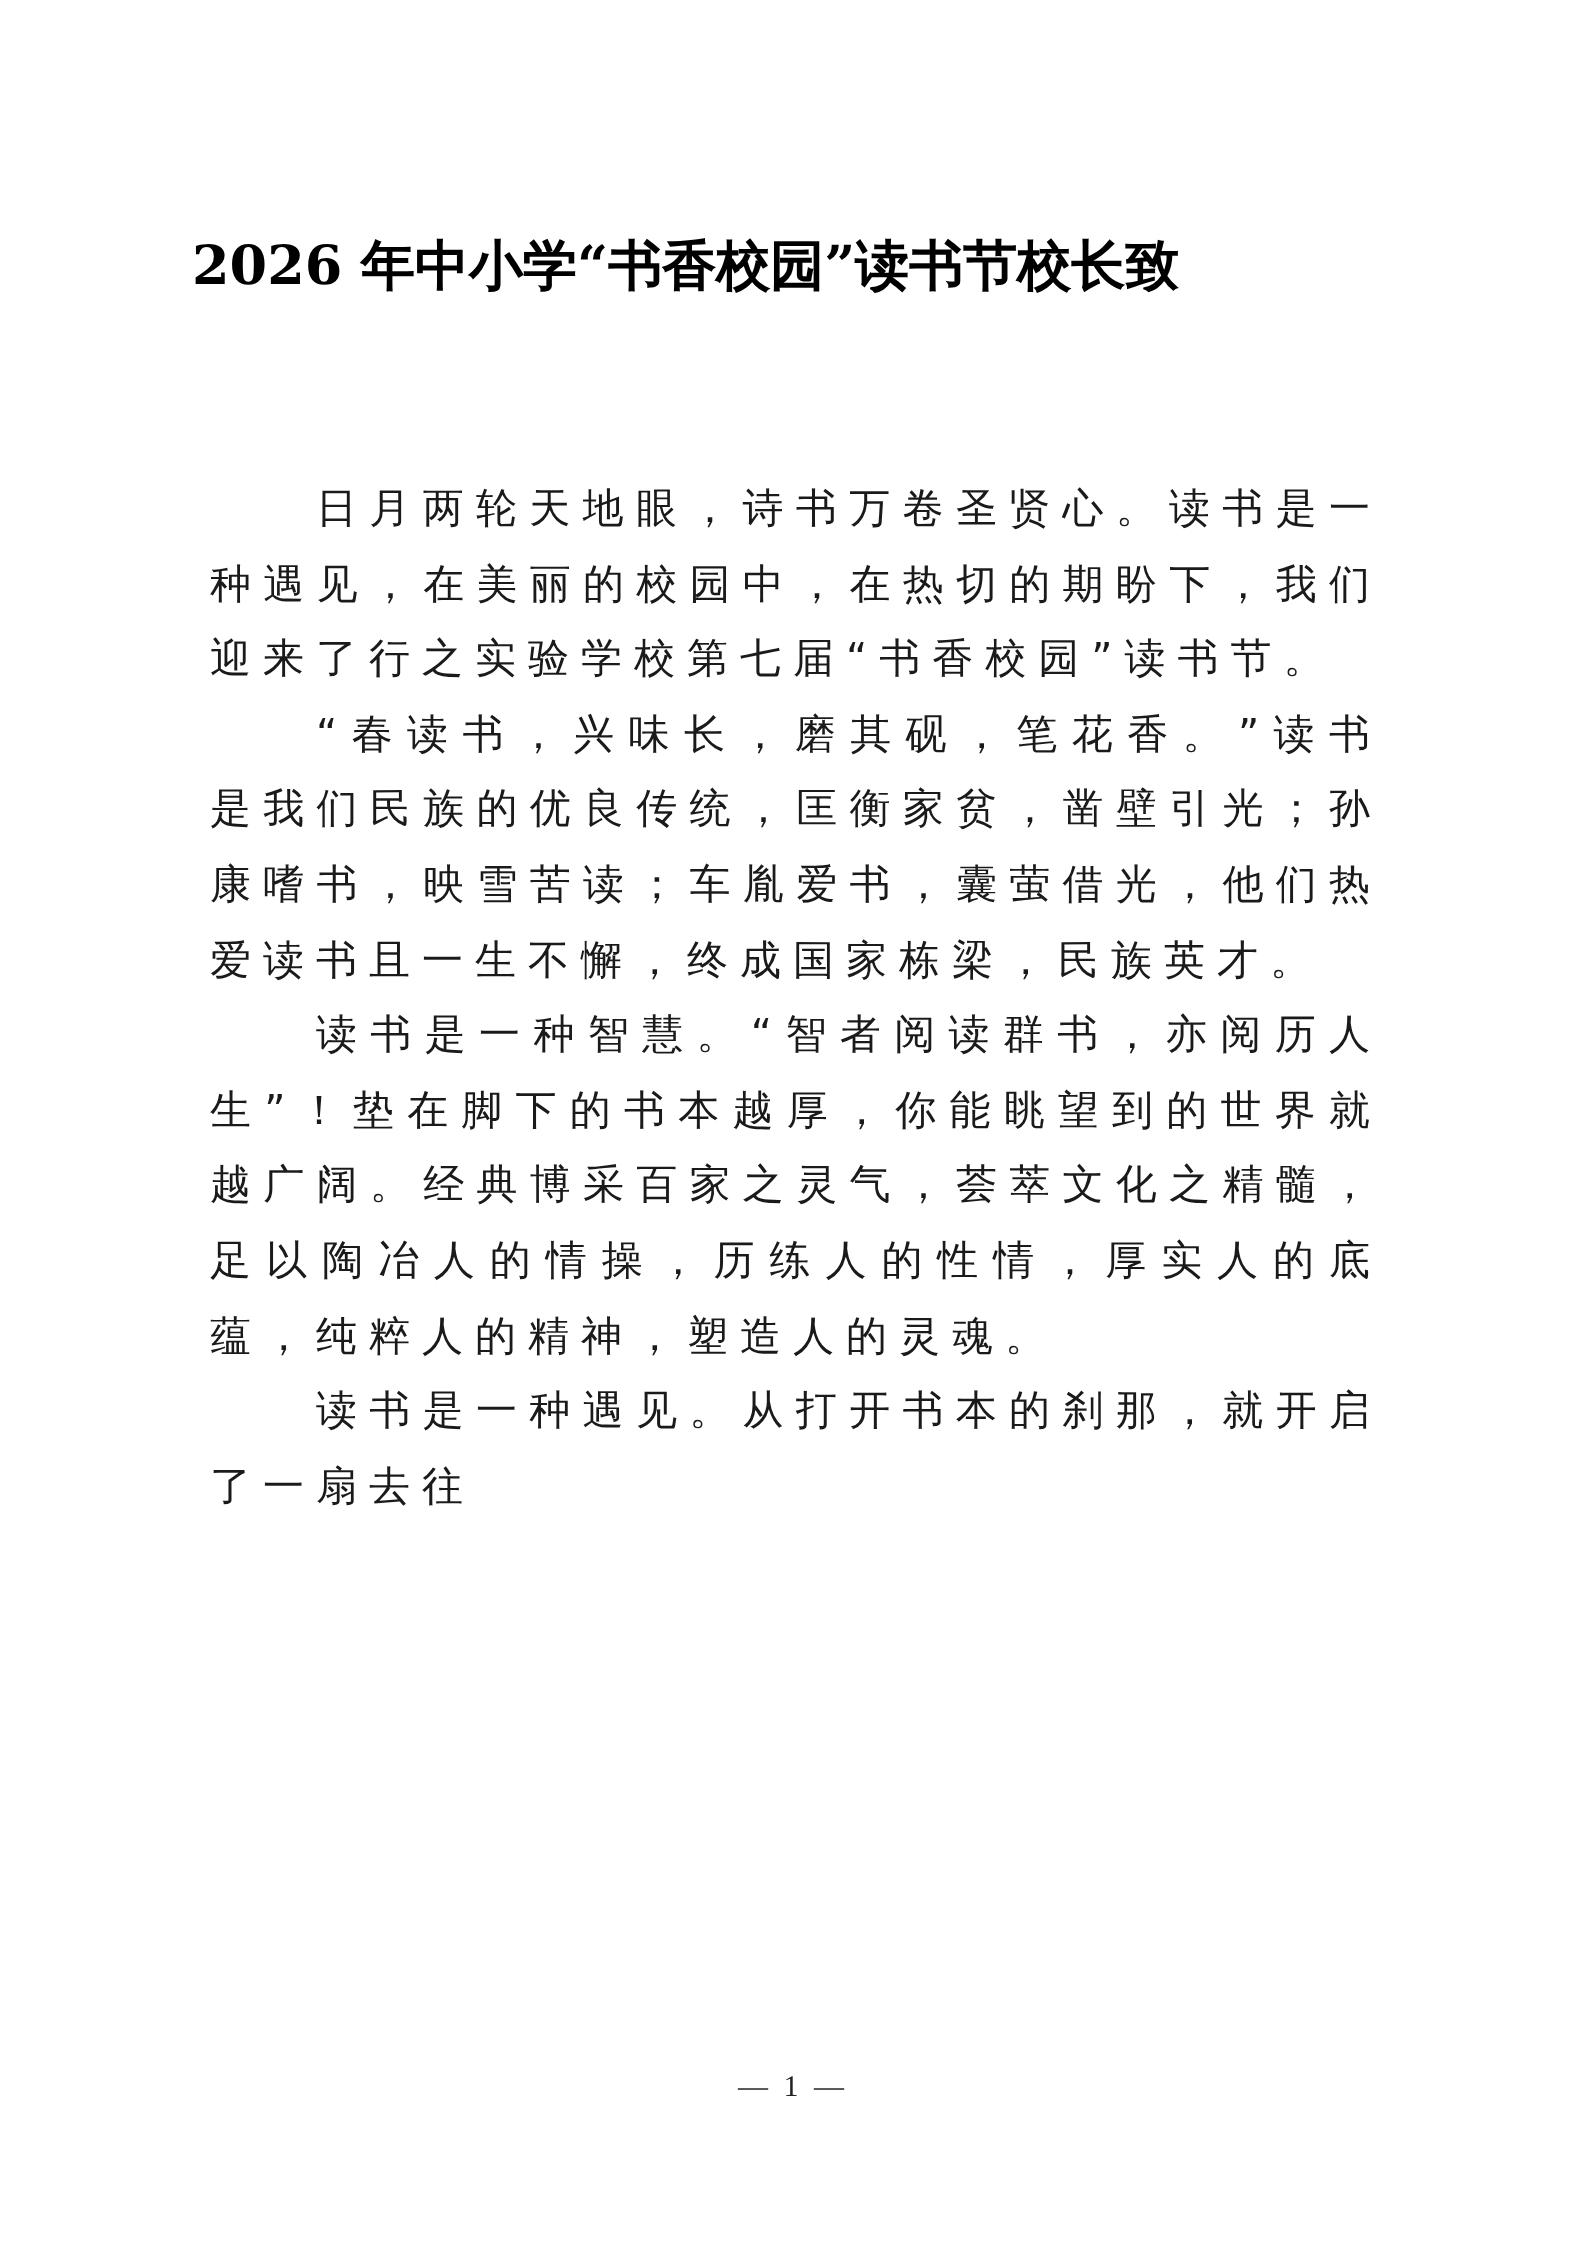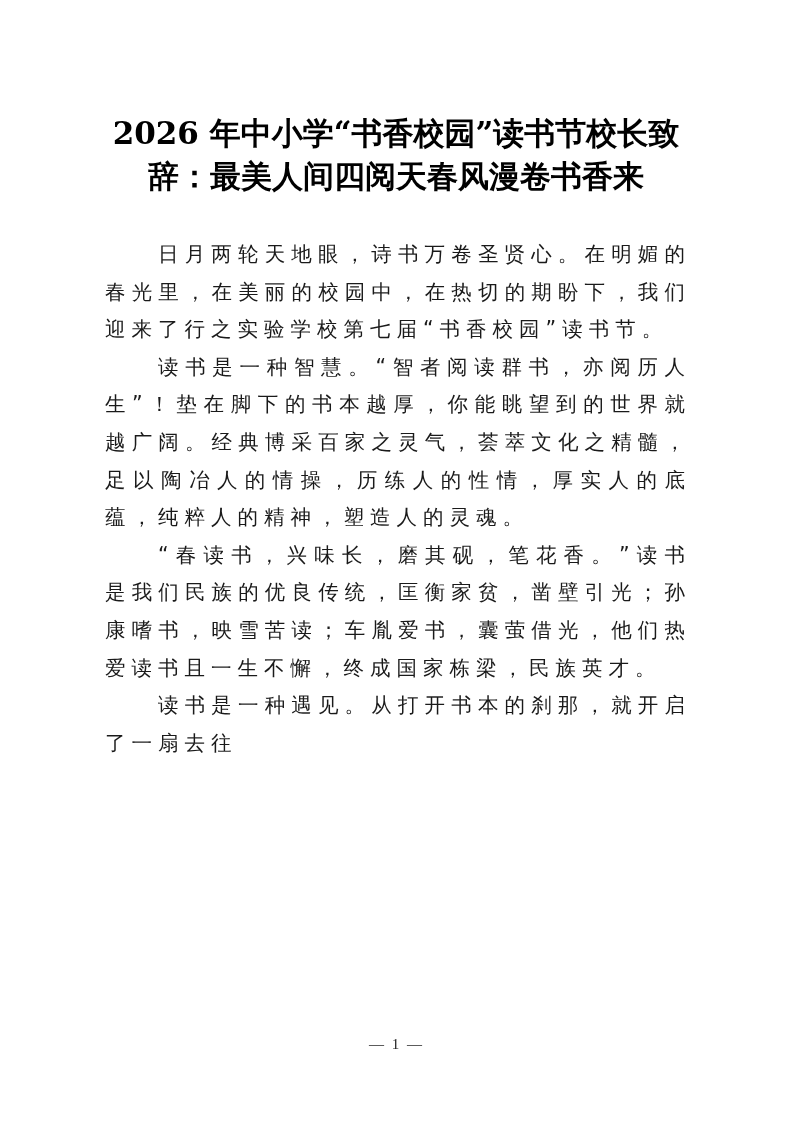--- a/index.html
+++ b/index.html
@@ -19,24 +19,23 @@
       left: 0; top: 0;
       width: 793px;
       height: 1122px;
       background: #ffffff;
     }
     .title {
       position: absolute;
       left: 96px;
       top: 112px;
       width: 600px;
-      text-align: center;
       font-family: "DejaVu Serif", "Liberation Serif", serif;
       font-weight: bold;
-      font-size: 31px;
+      font-size: 27px;
       line-height: 43px;
       letter-spacing: 0px;
       color: #000000;
       margin: 0;
     }
     .title span { display: block; white-space: nowrap; }
     .body {
       position: absolute;
       left: 105px;
       top: 236px;
@@ -66,25 +65,24 @@
       letter-spacing: 2px;
     }
   </style>
 </head>
 <body>
 
 <div class="page">
 
   <h1 class="title">
     <span>2026 年中小学“书香校园”读书节校长致</span>
-    <span>辞：最美人间四阅天春风漫卷书香来</span>
   </h1>
 
   <div class="body">
-    <p class="indent">日月两轮天地眼，诗书万卷圣贤心。在明媚的春光里，在美丽的校园中，在热切的期盼下，我们迎来了行之实验学校第七届“书香校园”读书节。</p>
+    <p class="indent">日月两轮天地眼，诗书万卷圣贤心。读书是一种遇见，在美丽的校园中，在热切的期盼下，我们迎来了行之实验学校第七届“书香校园”读书节。</p>
+    <p class="indent">“春读书，兴味长，磨其砚，笔花香。”读书是我们民族的优良传统，匡衡家贫，凿壁引光；孙康嗜书，映雪苦读；车胤爱书，囊萤借光，他们热爱读书且一生不懈，终成国家栋梁，民族英才。</p>
     <p class="indent">读书是一种智慧。“智者阅读群书，亦阅历人生”！垫在脚下的书本越厚，你能眺望到的世界就越广阔。经典博采百家之灵气，荟萃文化之精髓，足以陶冶人的情操，历练人的性情，厚实人的底蕴，纯粹人的精神，塑造人的灵魂。</p>
-    <p class="indent">“春读书，兴味长，磨其砚，笔花香。”读书是我们民族的优良传统，匡衡家贫，凿壁引光；孙康嗜书，映雪苦读；车胤爱书，囊萤借光，他们热爱读书且一生不懈，终成国家栋梁，民族英才。</p>
     <p class="indent">读书是一种遇见。从打开书本的刹那，就开启了一扇去往</p>
   </div>
 
   <div class="footer">— 1 —</div>
 
 </div>
 
 </body></html>

